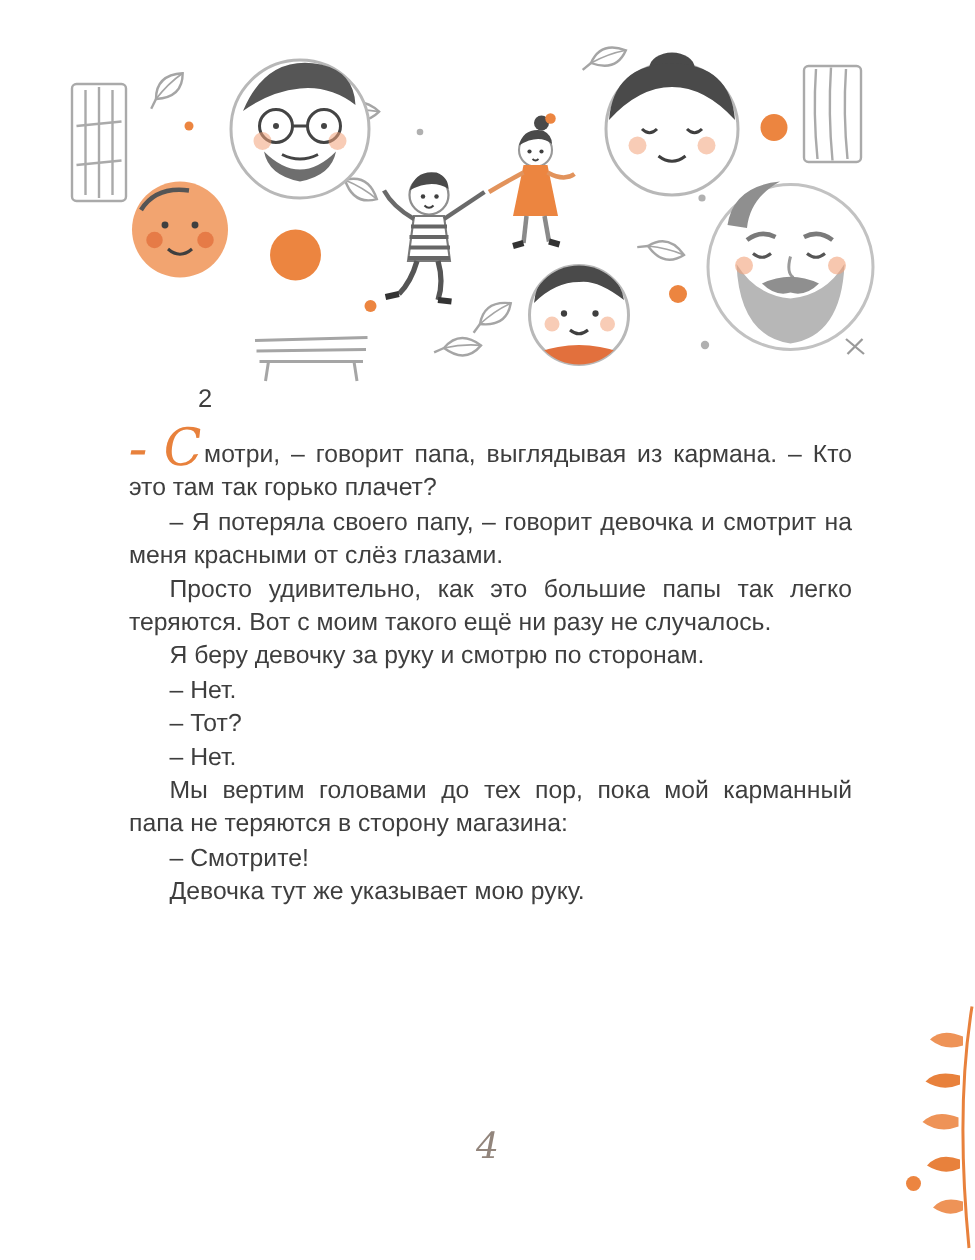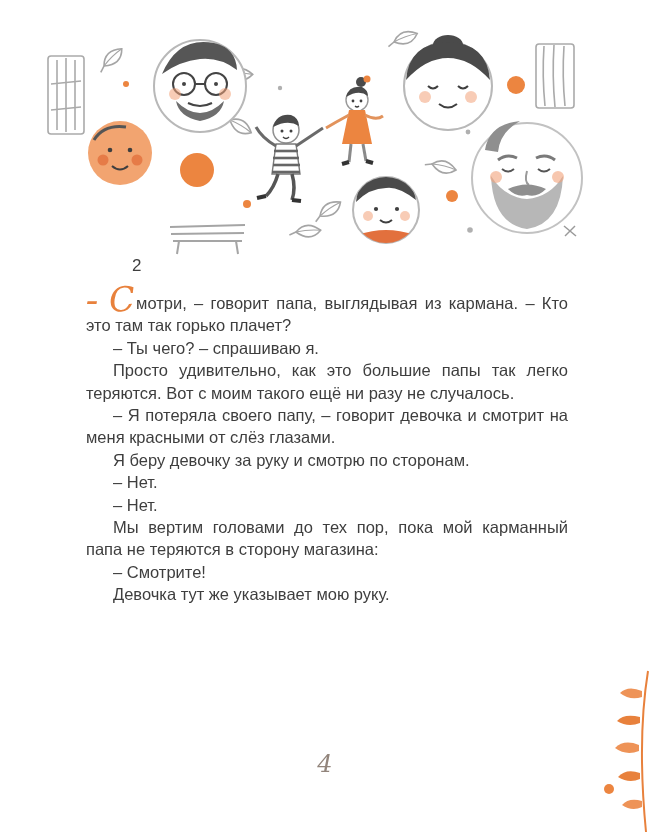--- a/index.html
+++ b/index.html
@@ -200,25 +200,25 @@
     <g stroke="#9a9a9a" stroke-width="1.5">
       <line x1="534" y1="198" x2="546" y2="208"></line>
       <line x1="545" y1="198" x2="535" y2="208"></line>
     </g>
   </svg>
 
   <div class="chapter">2</div>
 
   <div class="text-block">
     <p class="opening"><span class="orange-dash">– </span><span class="drop-cap">С</span><span>мотри, – говорит папа, выглядывая из кармана. – Кто это там так горько плачет?</span></p>
-    <p>– Ты чего? – спрашиваю я.</p>
+    <p>– Я потеряла своего папу, – говорит девочка и смотрит на меня красными от слёз глазами.</p>
     <p>Просто удивительно, как это большие папы так легко теряются. Вот с моим такого ещё ни разу не случалось.</p>
-    <p>– Я потеряла своего папу, – говорит девочка и смотрит на меня красными от слёз глазами.</p>
     <p>Я беру девочку за руку и смотрю по сторонам.</p>
     <p>– Нет.</p>
+    <p>– Тот?</p>
     <p>– Нет.</p>
     <p>Мы вертим головами до тех пор, пока мой карманный папа не теряются в сторону магазина:</p>
     <p>– Смотрите!</p>
     <p>Девочка тут же указывает мою руку.</p>
   </div>
 
   <div class="page-number">4</div>
 
   <svg class="corner-branch" width="52" height="165" viewBox="0 0 52 165" xmlns="http://www.w3.org/2000/svg">
     <path d="M46,2 Q35,70 44,163" fill="none" stroke="#e8813c" stroke-width="2"></path>

